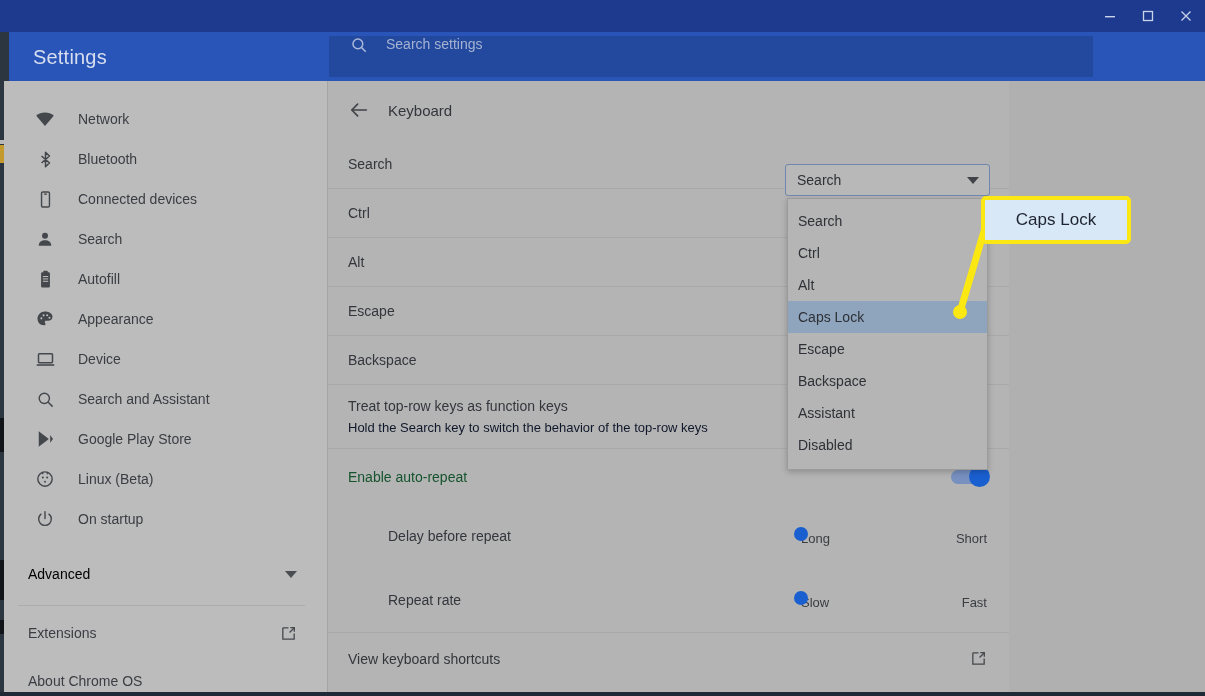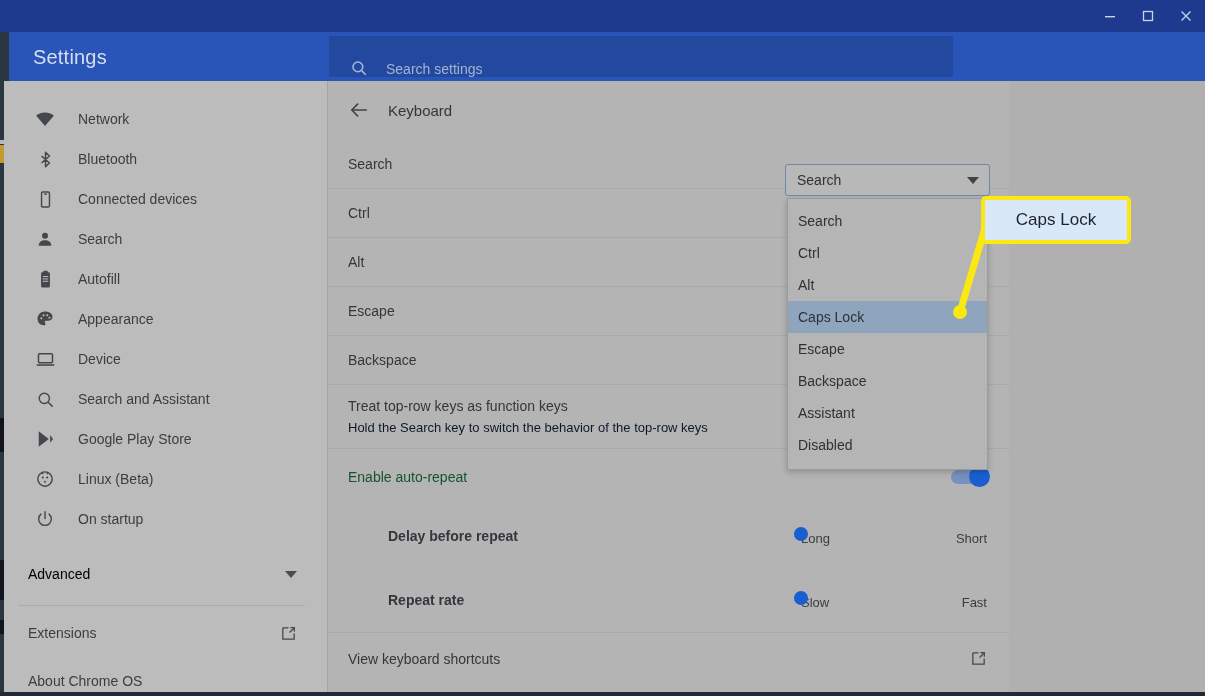--- a/index.html
+++ b/index.html
@@ -38,22 +38,22 @@
   
   .app-header {
     position:absolute; left:9px; top:32px; width:1196px; height:49px;
     background:#2a55b8;
   }
   .app-title {
     position:absolute; left:24px; top:14px;
     font-size:20px; color:#d7deef; letter-spacing:.2px;
   }
   .searchbar {
-    position:absolute; left:320px; top:4px; width:624px; height:41px;
-    background:#23499f; display:flex; align-items:flex-end;
+    position:absolute; left:320px; top:4px; width:764px; height:41px;
+    background:#23499f; display:flex; align-items:flex-start;
   }
   .search-icon { width:18px; height:18px; margin-left:21px; color:#a9b8d8; }
   .search-ph { margin-left:18px; font-size:14px; color:#a5b3d1; }
 
   
   .sidebar {
     position:absolute; left:4px; top:81px; width:323px; height:611px;
     background:#bcbcbc;
   }
   .side-list { padding-top:18px;padding-left:6px; }
@@ -121,21 +121,21 @@
     background:#7790c0;
   }
   .toggle::after{
     content:""; position:absolute; right:-3px; top:-4px;
     width:21px; height:21px; border-radius:50%; background:#1a5fd0;
   }
 
   .slider-block {
     height:64px; display:flex; align-items:center; padding:0 22px 0 20px;
   }
-  .sb-label { flex:1; font-size:14px; color:#33363b; padding-left:40px;font-weight:bold; }
+  .sb-label { flex:1; font-size:14px; color:#33363b; padding-left:40px; }
   .sb-right { width:186px; }
   .track {
     position:relative; height:16px;
   }
   .track .bar {
     position:absolute; left:0; top:7px; width:100%; height:2px; background:#9aa3ae;
   }
   .track .fill {
     position:absolute; left:0; top:6px; height:3px; background:#1a5fd0;
   }

